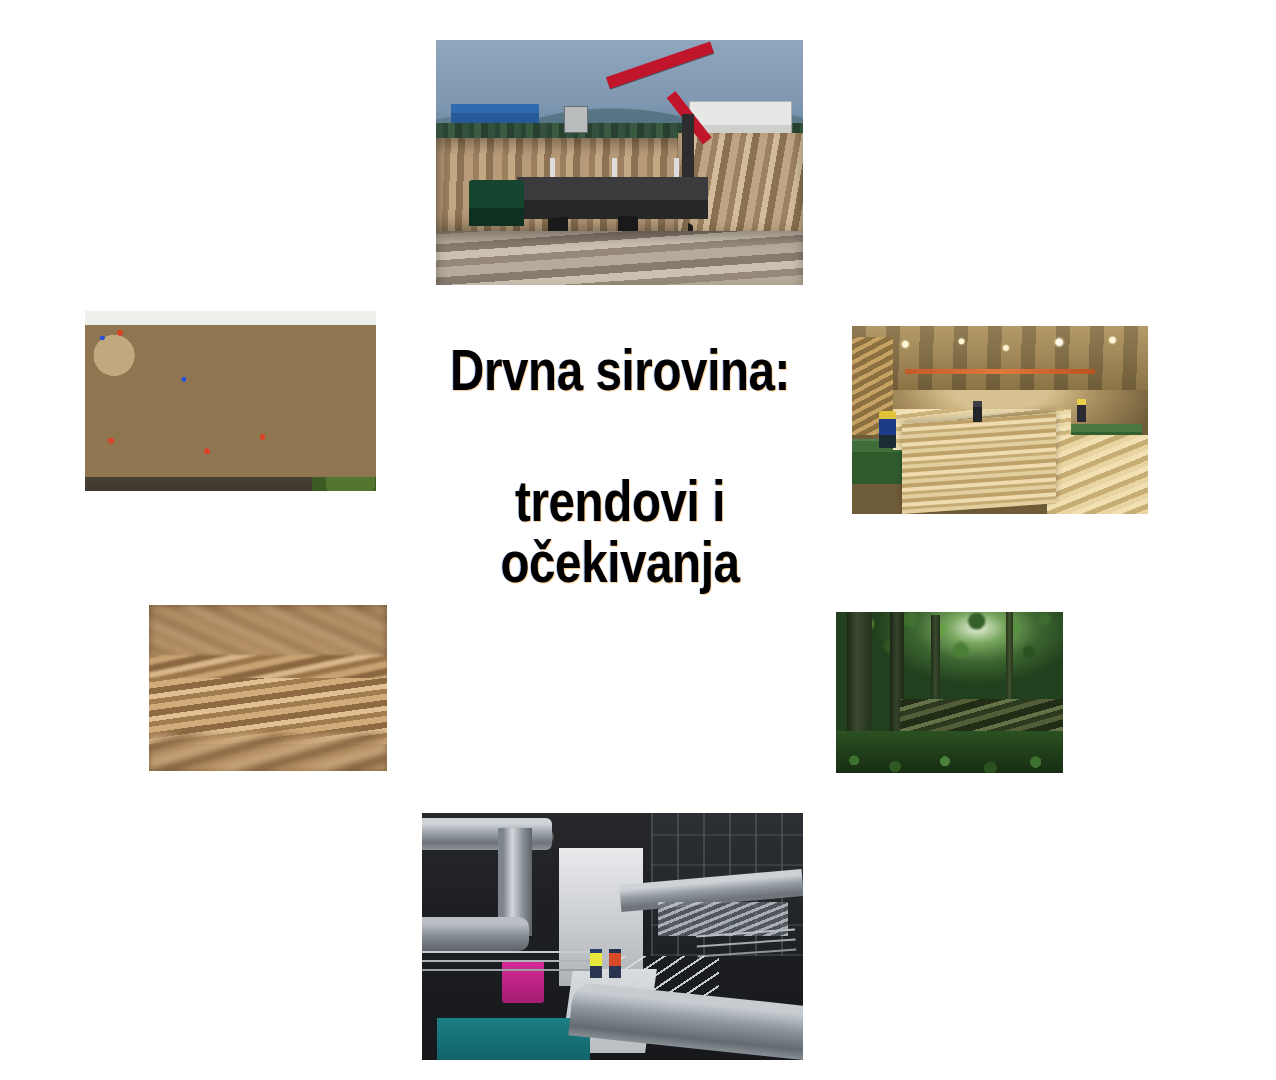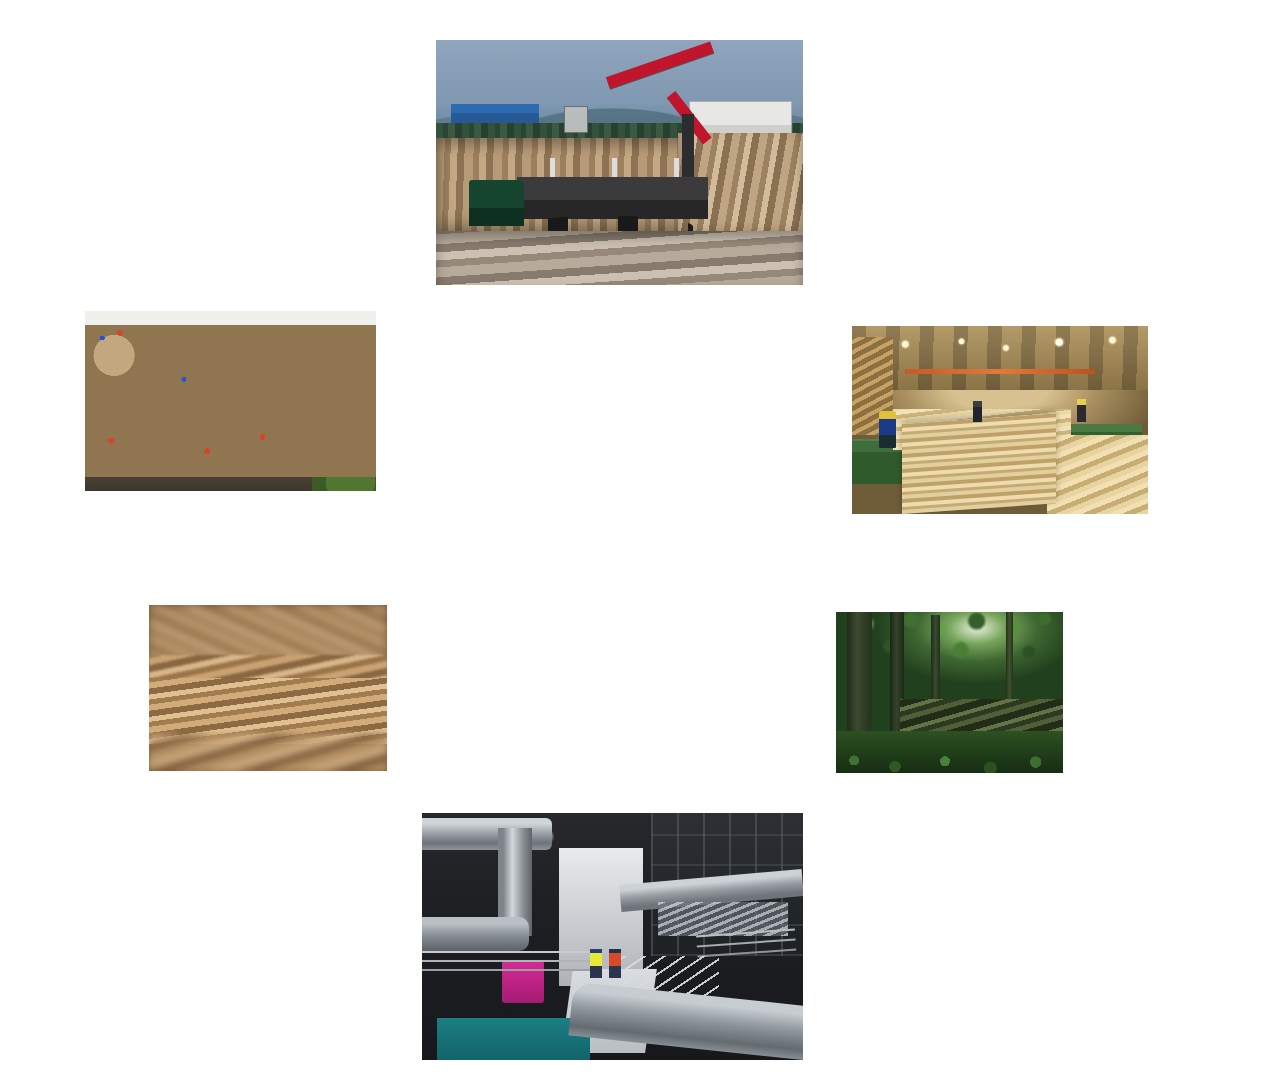--- a/index.html
+++ b/index.html
@@ -541,14 +541,20 @@
     <div class="plant-magenta"></div>
     <div class="plant-teal"></div>
     <div class="plant-rail-a"></div>
     <div class="plant-rail-r"></div>
     <div class="plant-stairs"></div>
     <div class="plant-worker-y"></div>
     <div class="plant-worker-r"></div>
     <div class="plant-duct-bottom"></div>
   </div>
 
+  <div class="title-block">
+    <div class="title-line">Drvna sirovina:</div>
+    <div class="title-gap"></div>
+    <div class="title-line">trendovi i</div>
+    <div class="title-line">očekivanja</div>
+  </div>
 
 </div>
 
 </body></html>

